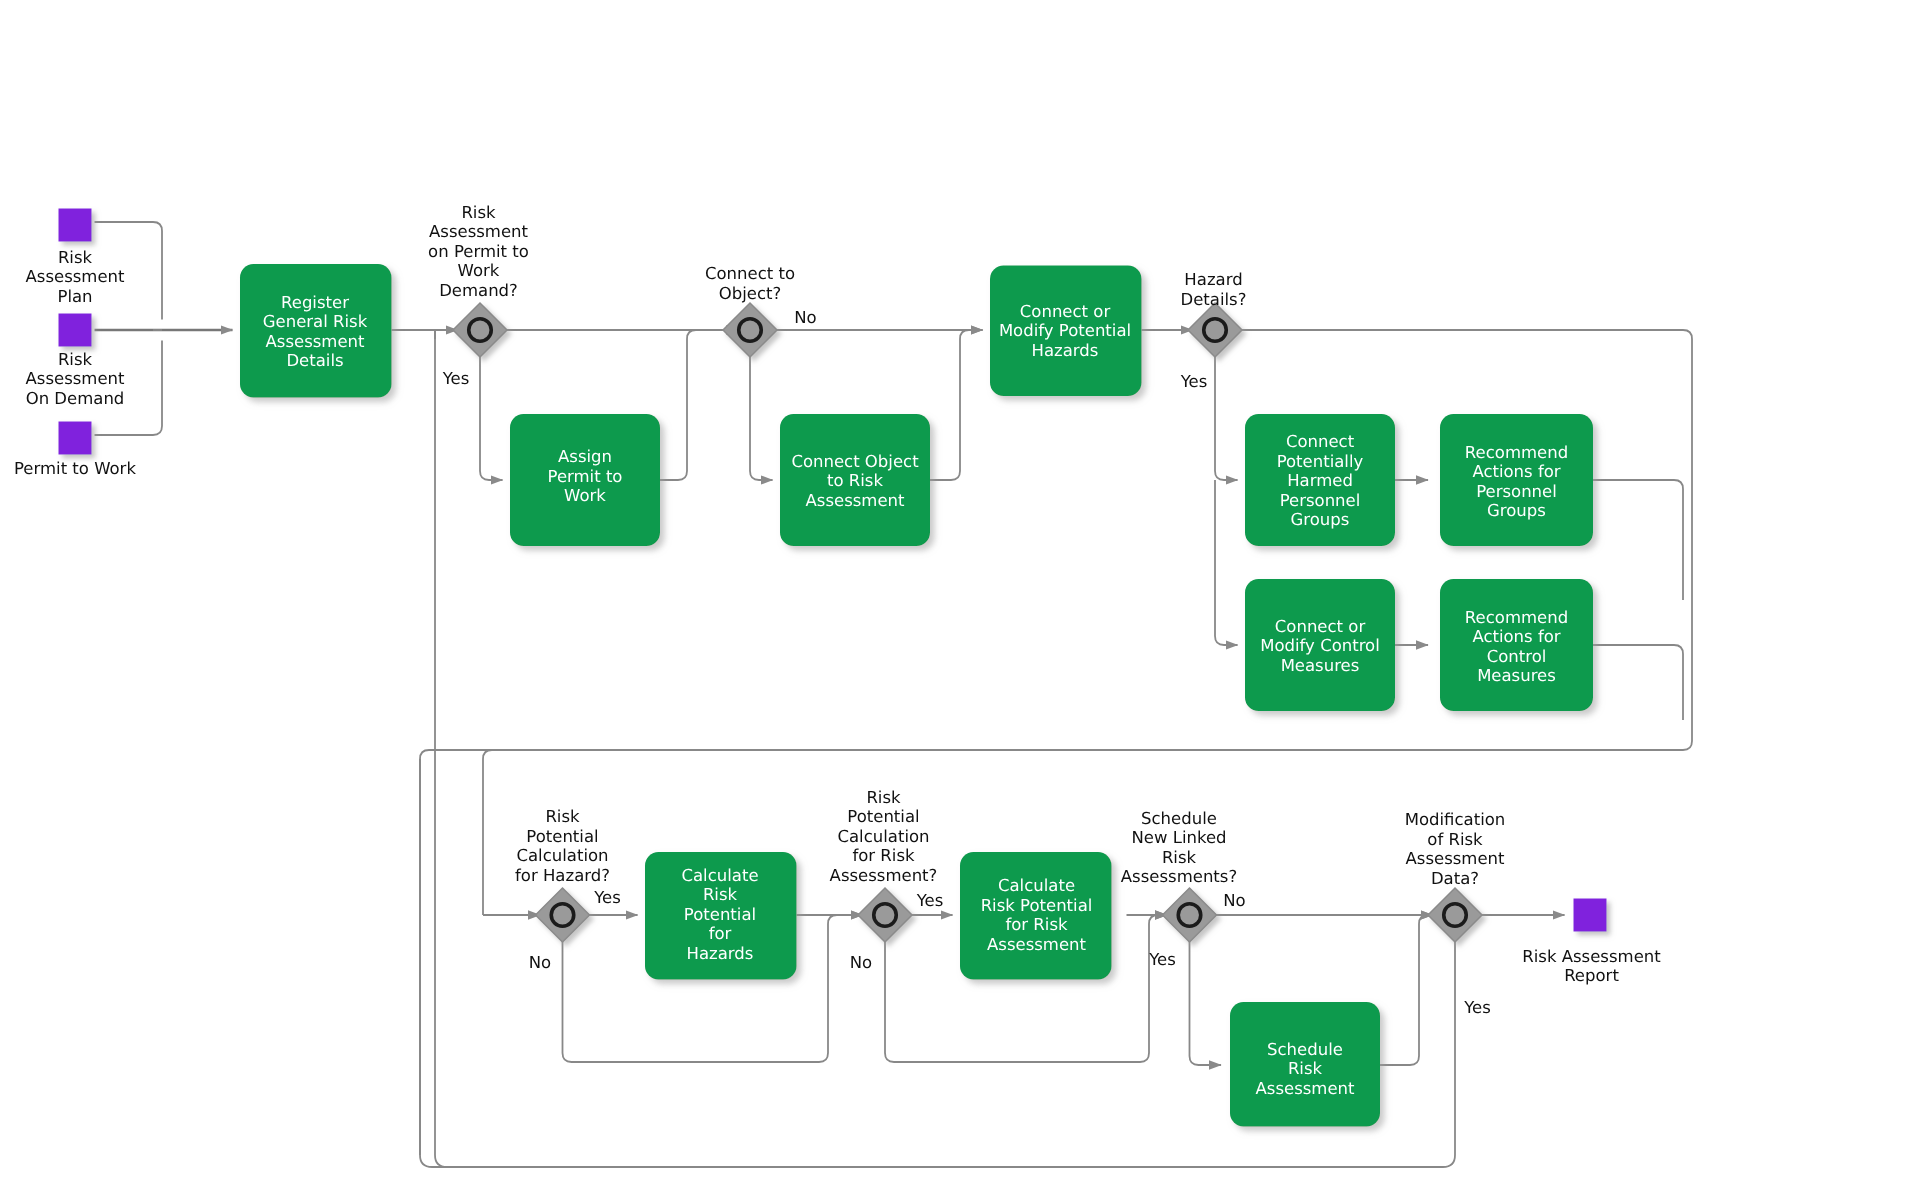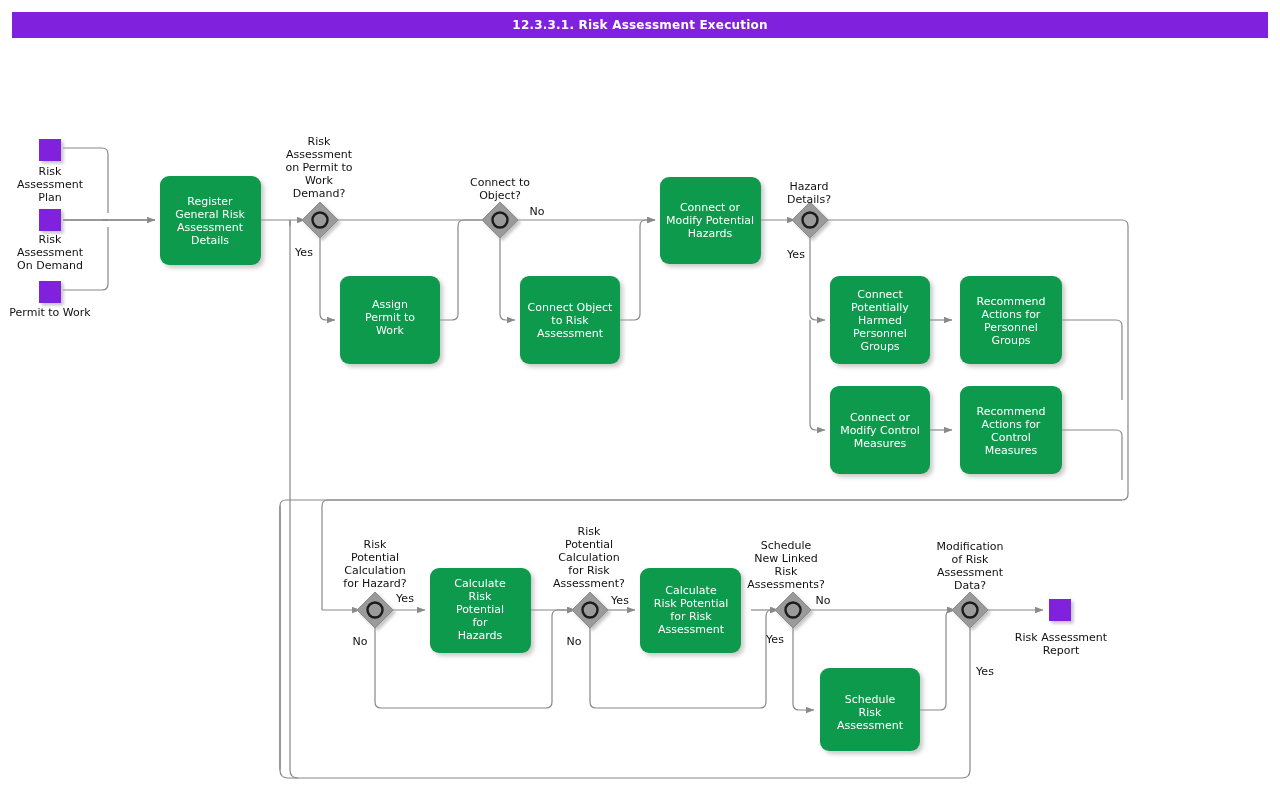--- a/index.html
+++ b/index.html
@@ -16,21 +16,20 @@
   .ev-lbl{fill:#111111;font-size:11px;text-anchor:middle;}
   .flow-lbl{fill:#111111;font-size:11px;text-anchor:middle;}
   .edge{fill:none;stroke:#888888;stroke-width:1.2;}
   .edge-thick{fill:none;stroke:#777777;stroke-width:1.6;}
 </style>
 </head>
 <body>
 
 <div id="root">
 
-  <div class="titlebar">12.3.3.1. Risk Assessment Execution</div>
 
   <svg width="1280" height="789">
     <defs>
       <marker id="arw" markerWidth="9" markerHeight="9" refX="8" refY="3.2" orient="auto" markerUnits="userSpaceOnUse">
         <path d="M0,0 L8.5,3.2 L0,6.4 z" fill="#8a8a8a"></path>
       </marker>
       <filter id="sh" x="-30%" y="-30%" width="180%" height="180%">
         <feDropShadow dx="3" dy="3" stdDeviation="2" flood-color="#9e9e9e" flood-opacity="0.55"></feDropShadow>
       </filter>
       <filter id="shs" x="-40%" y="-40%" width="200%" height="200%">

